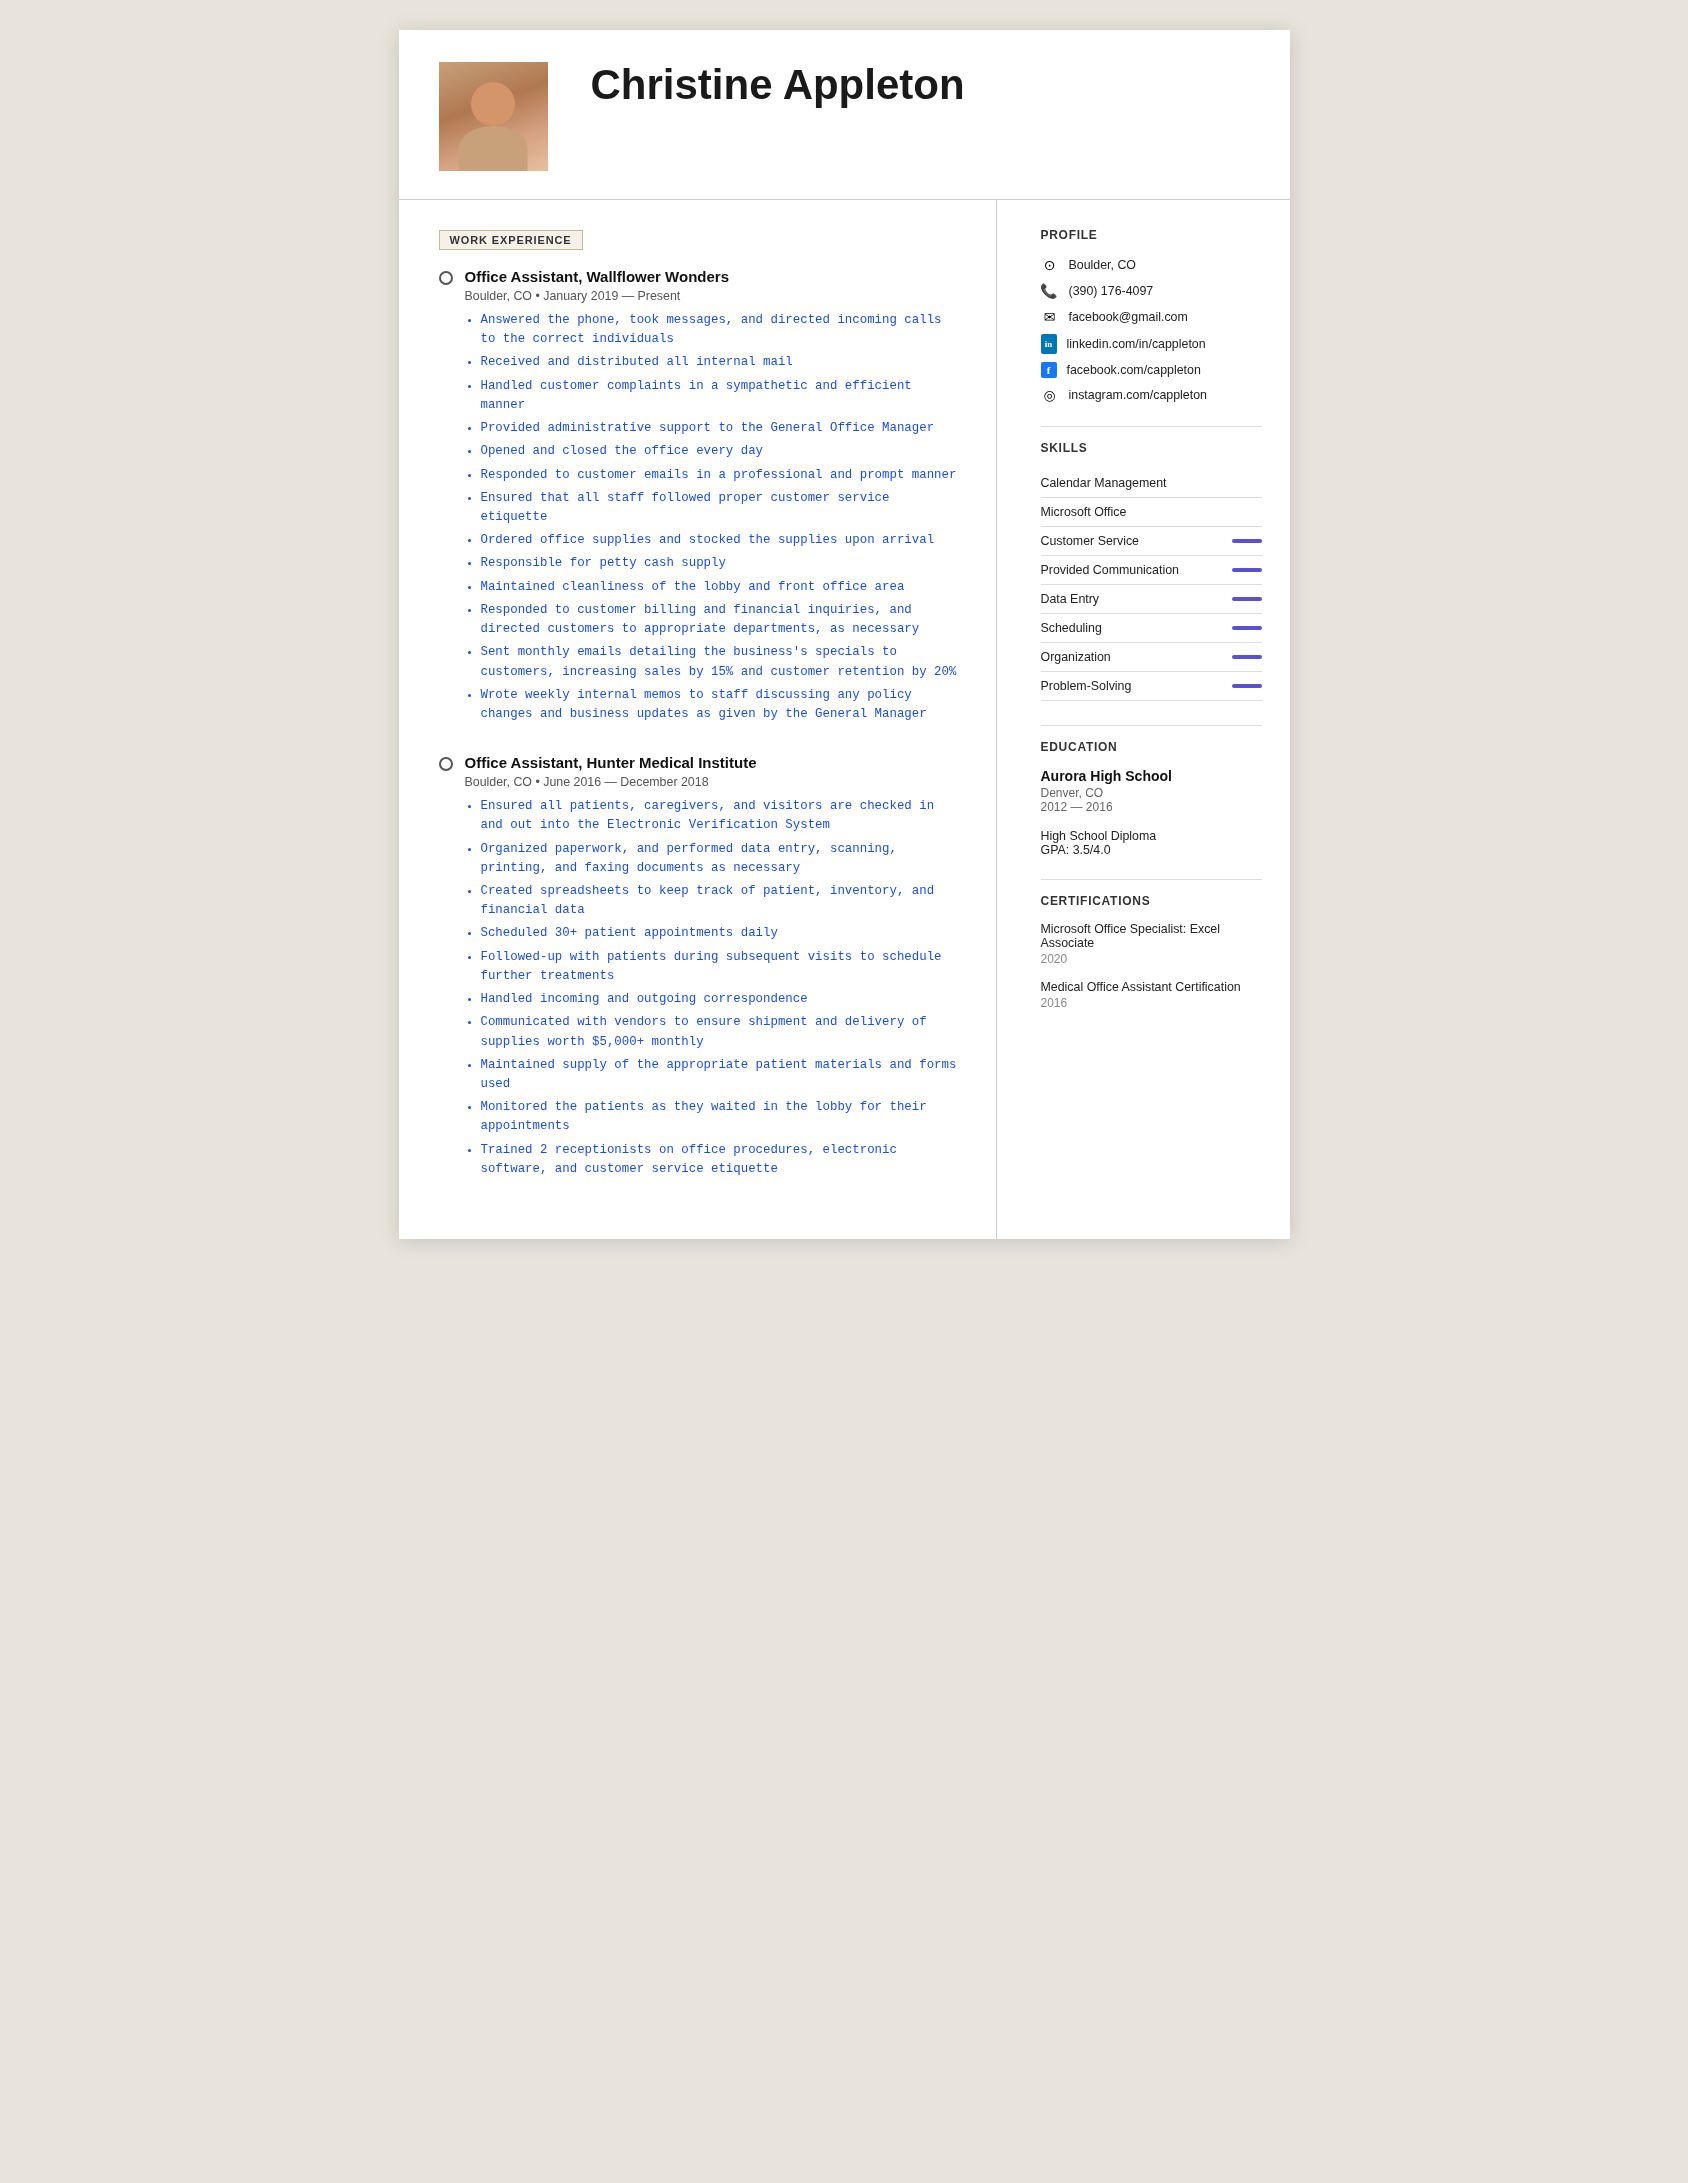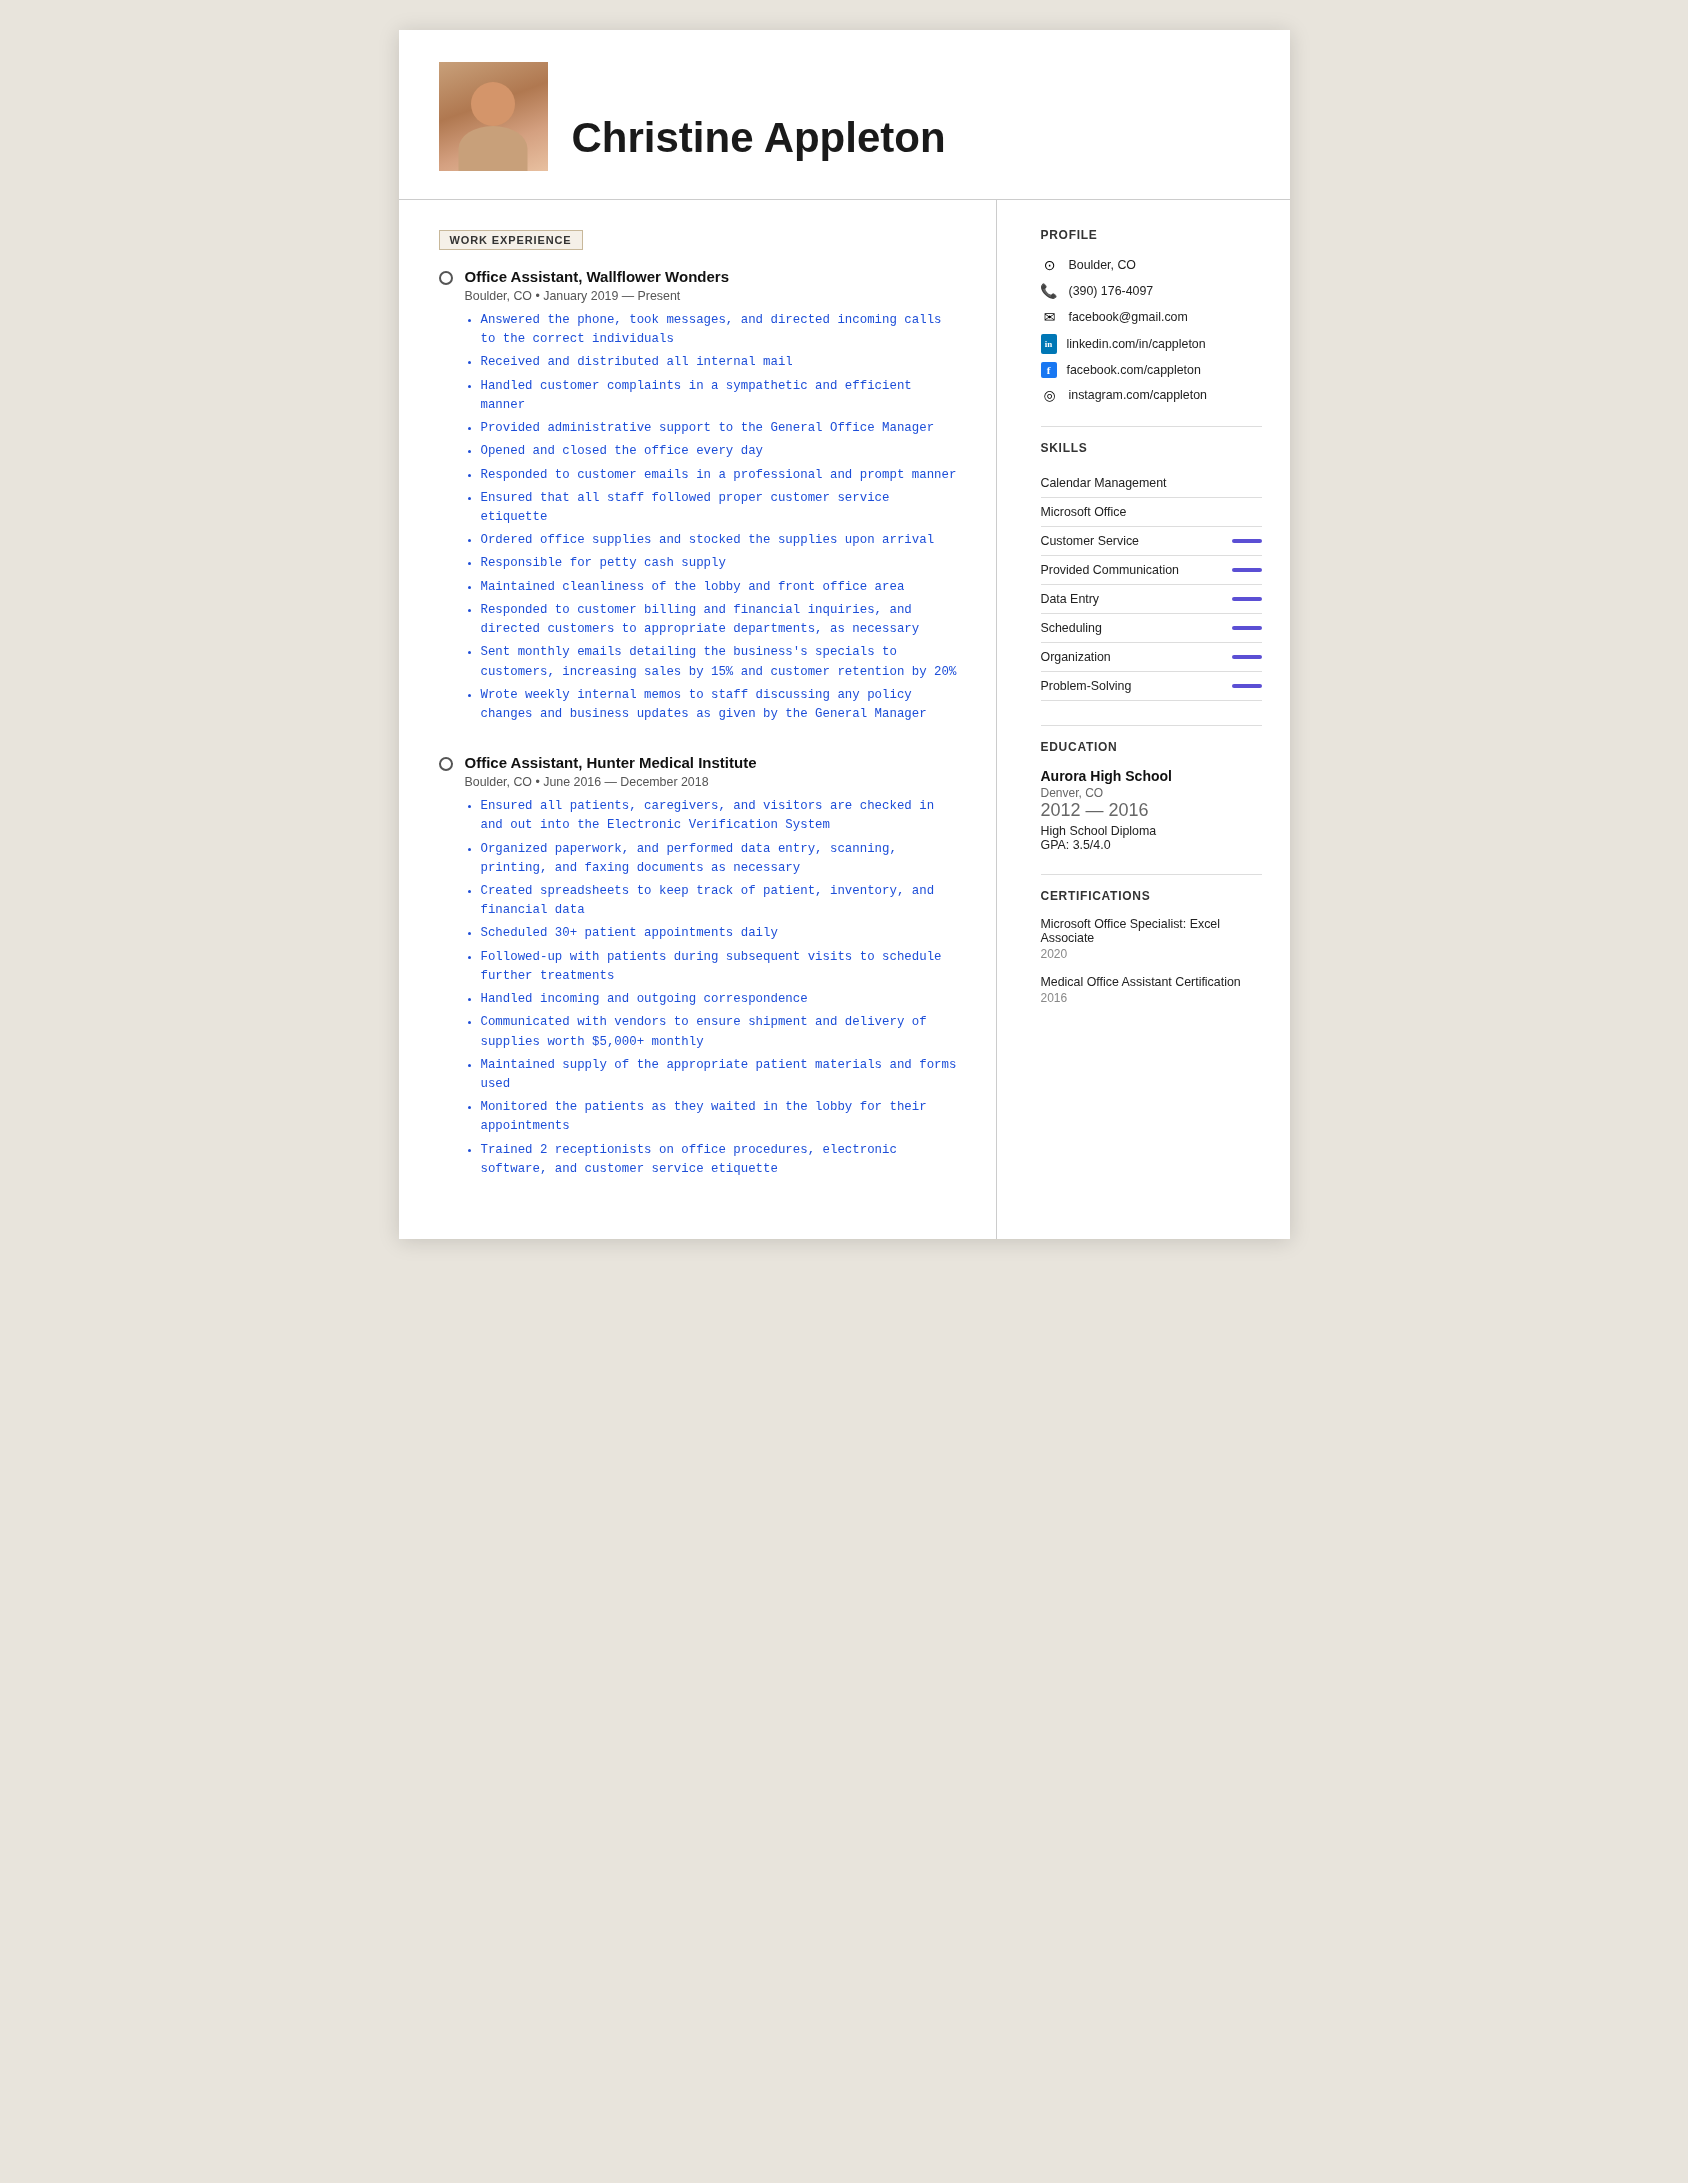--- a/index.html
+++ b/index.html
@@ -17,22 +17,22 @@
       width: 891px;
       min-height: 1148px;
       box-shadow: 0 2px 20px rgba(0,0,0,0.15);
       padding: 0;
       position: relative;
     }
     
     .header {
       padding: 32px 40px 28px 40px;
       display: flex;
-      align-items: flex-end;
-      gap: 24px;
+      align-items: flex-start;
+      gap: 43px;
       border-bottom: 1.5px solid #ccc;
     }
     .avatar {
       width: 109px;
       height: 109px;
       flex-shrink: 0;
       background: #c9a98a;
       overflow: hidden;
       position: relative;
     }
@@ -204,24 +204,24 @@
       color: #111;
       font-family: Arial, sans-serif;
       margin-bottom: 2px;
     }
     .edu-location {
       font-size: 12px;
       color: #666;
       font-family: Arial, sans-serif;
     }
     .edu-year {
-      font-size: 18px;
+      font-size: 12px;
       color: #666;
       font-family: Arial, sans-serif;
-      margin-bottom: 3px;
+      margin-bottom: 15px;
     }
     .edu-degree {
       font-size: 12.4px;
       color: #222;
       font-family: Arial, sans-serif;
     }
     
     .cert-item { margin-bottom: 14px; }
     .cert-name {
       font-size: 12.4px;

